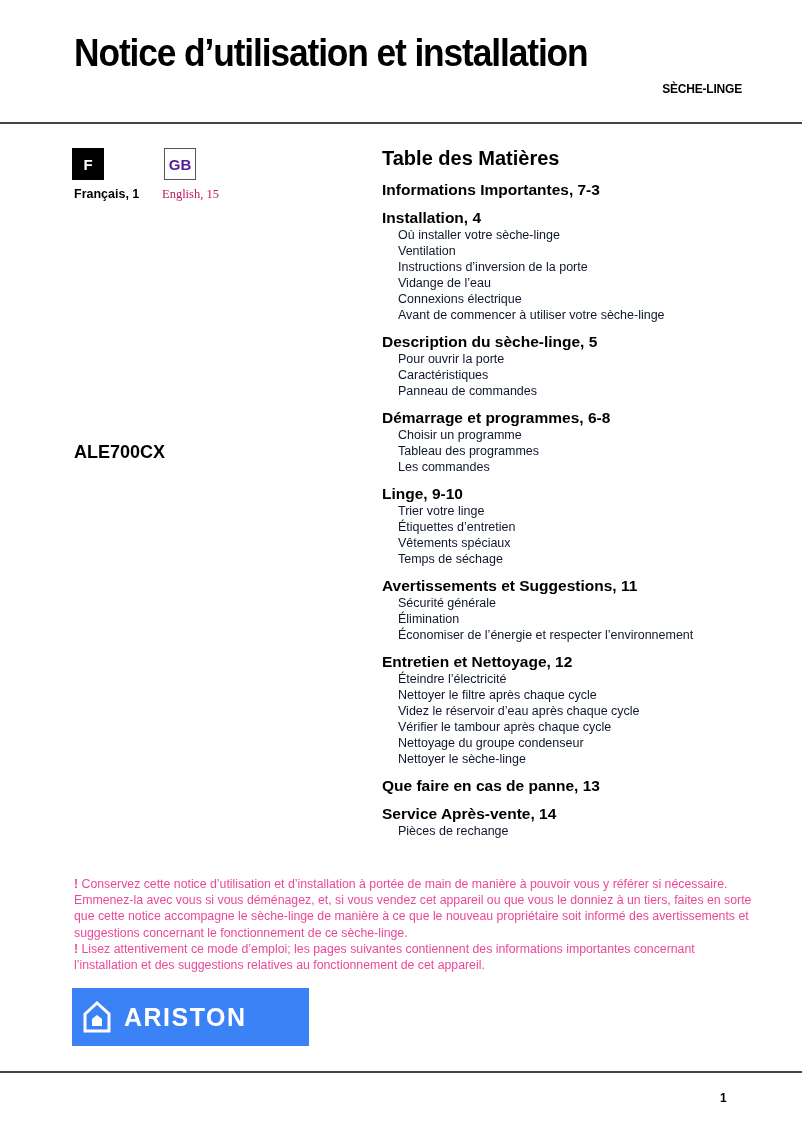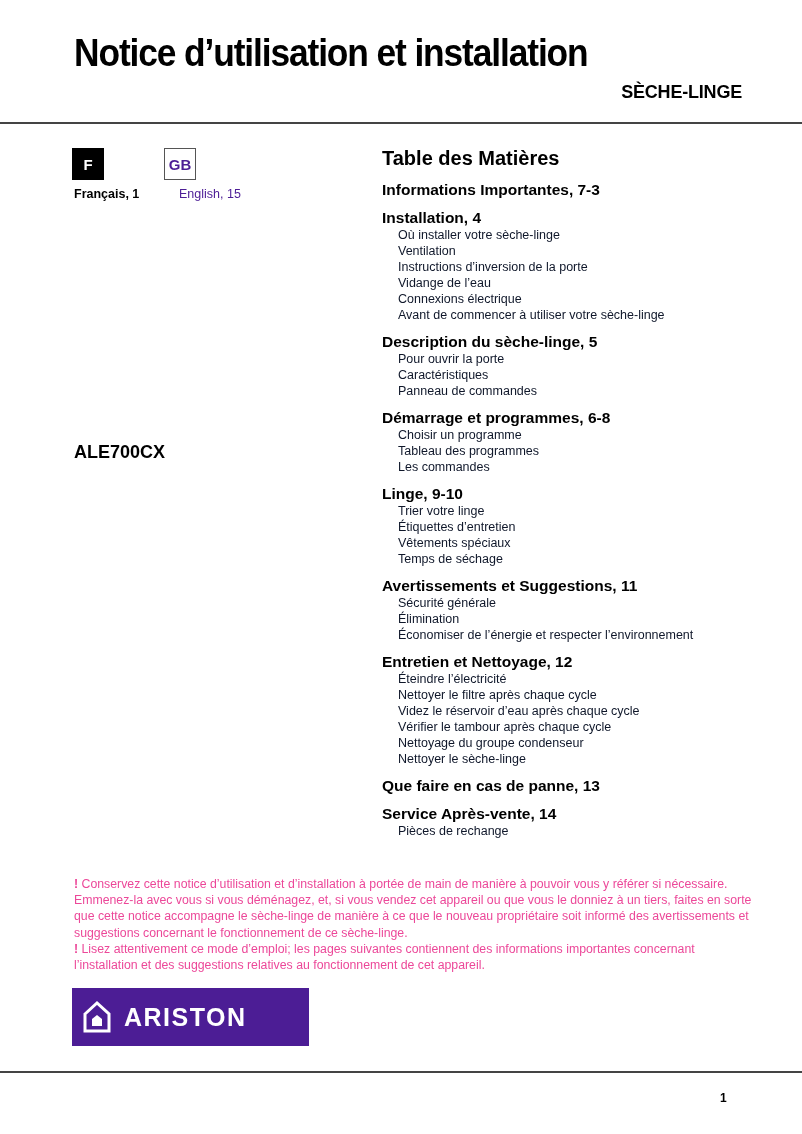--- a/index.html
+++ b/index.html
@@ -1,36 +1,36 @@
 <!DOCTYPE html>
 <html><head>
   <meta charset="utf-8">
   <style>
     html, body { margin: 0; padding: 0; background: #ffffff; }
     body { width: 802px; height: 1134px; position: relative; overflow: hidden; font-family: "Liberation Sans", sans-serif; color: #000; }
     .title { position: absolute; left: 74px; top: 30px; font-size: 38px; font-weight: bold; letter-spacing: -1.2px; margin: 0; line-height: 46px; transform: scaleX(0.93); transform-origin: left; }
-    .subtitle { position: absolute; right: 60px; top: 82px; font-size: 18px; font-weight: bold; letter-spacing: -0.2px; }
+    .subtitle { position: absolute; right: 60px; top: 82px; font-size: 12px; font-weight: bold; letter-spacing: -0.2px; }
     .hr-top { position: absolute; left: 0; top: 122px; width: 802px; height: 2px; background: #444; }
     .hr-bottom { position: absolute; left: 0; top: 1071px; width: 802px; height: 2px; background: #444; }
     .lang-box { position: absolute; top: 148px; width: 32px; height: 32px; box-sizing: border-box; display: flex; align-items: center; justify-content: center; font-weight: bold; font-size: 15px; }
     .lang-f { left: 72px; background: #000; color: #fff; }
     .lang-gb { left: 164px; border: 1px solid #555; color: #4c1d95; }
     .lang-label { position: absolute; top: 187px; font-size: 12.5px; text-align: center; }
     .lang-label-f { left: 74px; font-weight: bold; }
-    .lang-label-gb { left: 179px; color: #4c1d95; }
+    .lang-label-gb { left: 162px; color: #be185d; font-family: Liberation Serif, serif; }
     .model { position: absolute; left: 74px; top: 442px; font-size: 18px; font-weight: bold; }
     .toc { position: absolute; left: 382px; top: 146px; width: 400px; }
     .toc-title { font-size: 20px; font-weight: bold; margin: 0 0 10px 0; line-height: 24px; }
     .toc-section { margin-bottom: 9px; }
     .toc-head { font-size: 15.5px; font-weight: bold; line-height: 19px; }
     .toc-sub { font-size: 12.5px; line-height: 16px; padding-left: 16px; color: #0f172a; }
     .notes { position: absolute; left: 74px; top: 876px; width: 680px; font-size: 12.3px; line-height: 16.2px; color: #ec4899; }
     .notes p { margin: 0; }
     .bang { font-weight: bold; }
-    .logo { position: absolute; left: 72px; top: 988px; width: 237px; height: 58px; background: #4c1d95; display: flex; align-items: center; }
+    .logo { position: absolute; left: 72px; top: 988px; width: 237px; height: 58px; background: #3b82f6; display: flex; align-items: center; }
     .logo-icon { margin-left: 10px; width: 30px; height: 34px; }
     .logo-text { color: #fff; font-size: 25px; font-weight: bold; letter-spacing: 1.5px; margin-left: 12px; }
     .page-num { position: absolute; left: 720px; top: 1091px; font-size: 12px; font-weight: bold; }
   </style>
 </head>
 <body>
 
 <h1 class="title">Notice d’utilisation et installation</h1>
 <div class="subtitle">SÈCHE-LINGE</div>
 <div class="hr-top"></div>

